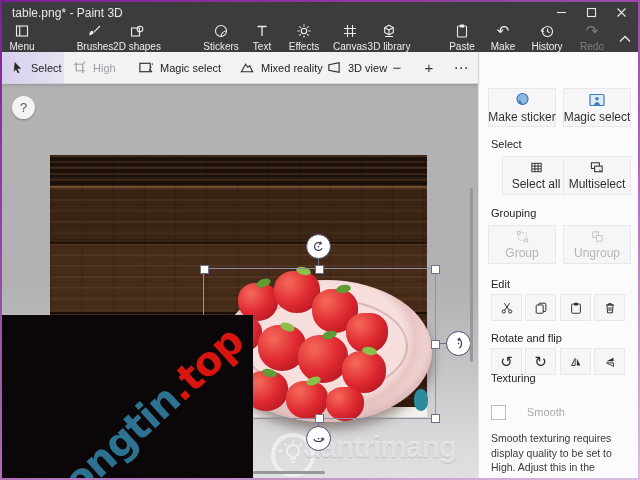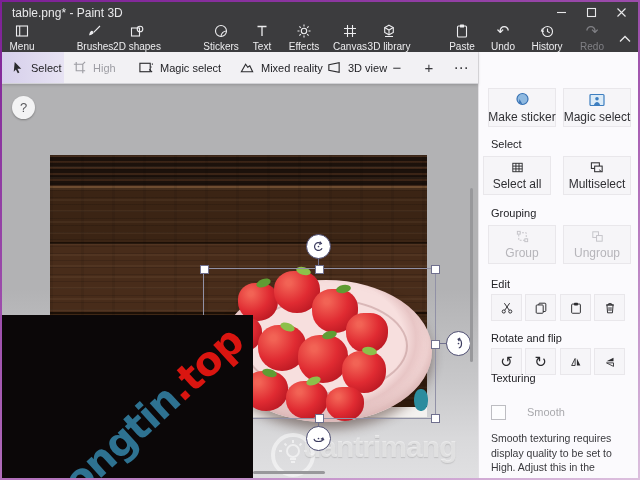--- a/index.html
+++ b/index.html
@@ -204,21 +204,21 @@
       <span>
             <svg width="16" height="16" viewBox="0 0 16 16" fill="none" stroke="#ededef" stroke-width="1.1">
               <rect x="3.5" y="3" width="9" height="11" rx="1"></rect>
               <rect x="6" y="1.5" width="4" height="3" rx="0.5" fill="#ededef" stroke="none"></rect>
             </svg>
           </span>
       <span class="lbl">Paste</span>
     </div>
     <div class="ritem" style="left:471px">
       <span class="glyph">↶</span>
-      <span class="lbl">Undo</span>
+      <span class="lbl">Make</span>
     </div>
     <div class="ritem" style="left:515px">
       <span>
             <svg width="16" height="16" viewBox="0 0 16 16" fill="none" stroke="#ededef" stroke-width="1.1">
               <circle cx="8.5" cy="8.5" r="5"></circle>
               <path d="M8.5 5.5v3l2.2 1.2M3.5 5.5L2.5 8l2.5.3"></path>
             </svg>
           </span>
       <span class="lbl">History</span>
     </div>
@@ -391,21 +391,21 @@
             <svg width="18" height="16" viewBox="0 0 18 16">
               <rect x="2" y="2.5" width="14" height="11" rx="1" fill="#dcebf7" stroke="#3d7ec0" stroke-width="1.2"></rect>
               <circle cx="9" cy="6.8" r="1.8" fill="#3d7ec0"></circle>
               <path d="M5.8 13.5c.5-2.4 1.8-3.6 3.2-3.6s2.7 1.2 3.2 3.6z" fill="#3d7ec0"></path>
             </svg>
           </span>
       <span class="lbl">Magic select</span>
     </div>
 
     <div class="plabel" style="left:12px;top:86px">Select</div>
-    <div class="pbtn" style="left:4px;top:104px">
+    <div class="pbtn" style="left:23px;top:104px">
       <span>
             <svg width="15" height="15" viewBox="0 0 16 16" fill="none" stroke="#2b2b2e" stroke-width="1">
               <rect x="3" y="3.5" width="10" height="9"></rect>
               <path d="M3 6.5h10M3 9.5h10M6.3 3.5v9M9.6 3.5v9"></path>
             </svg>
           </span>
       <span class="lbl">Select all</span>
     </div>
     <div class="pbtn" style="left:84px;top:104px">
       <span>

